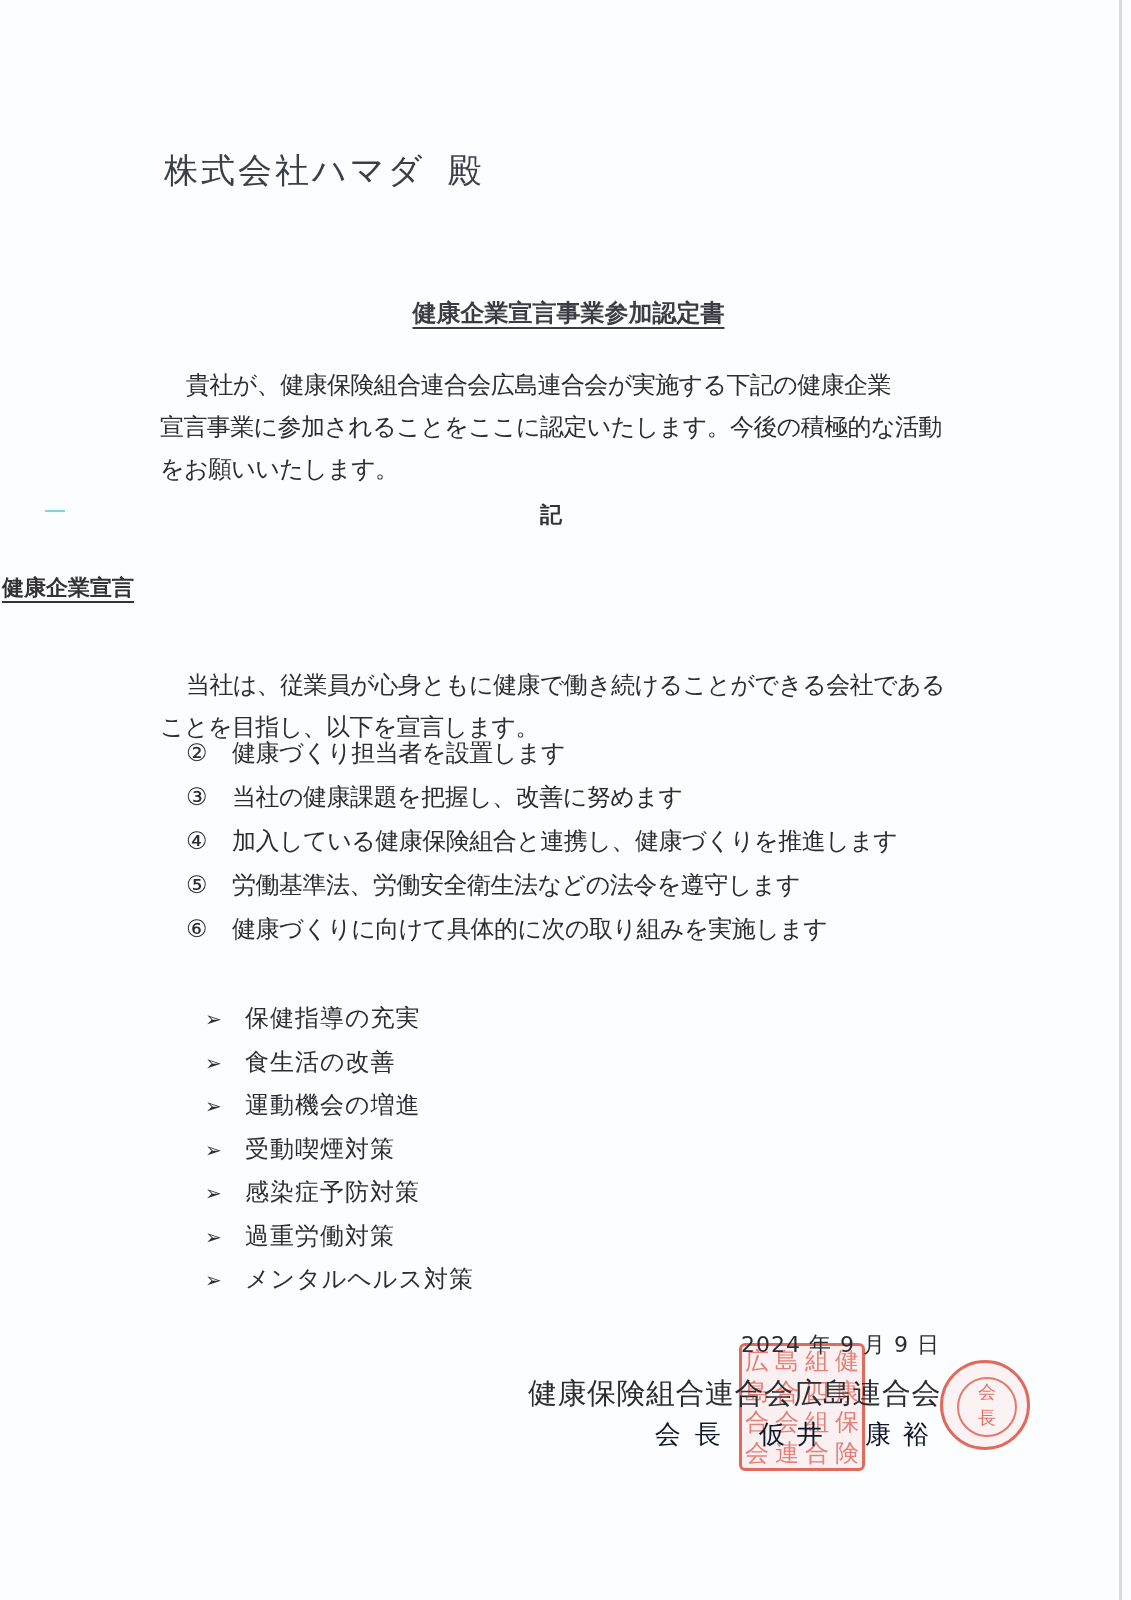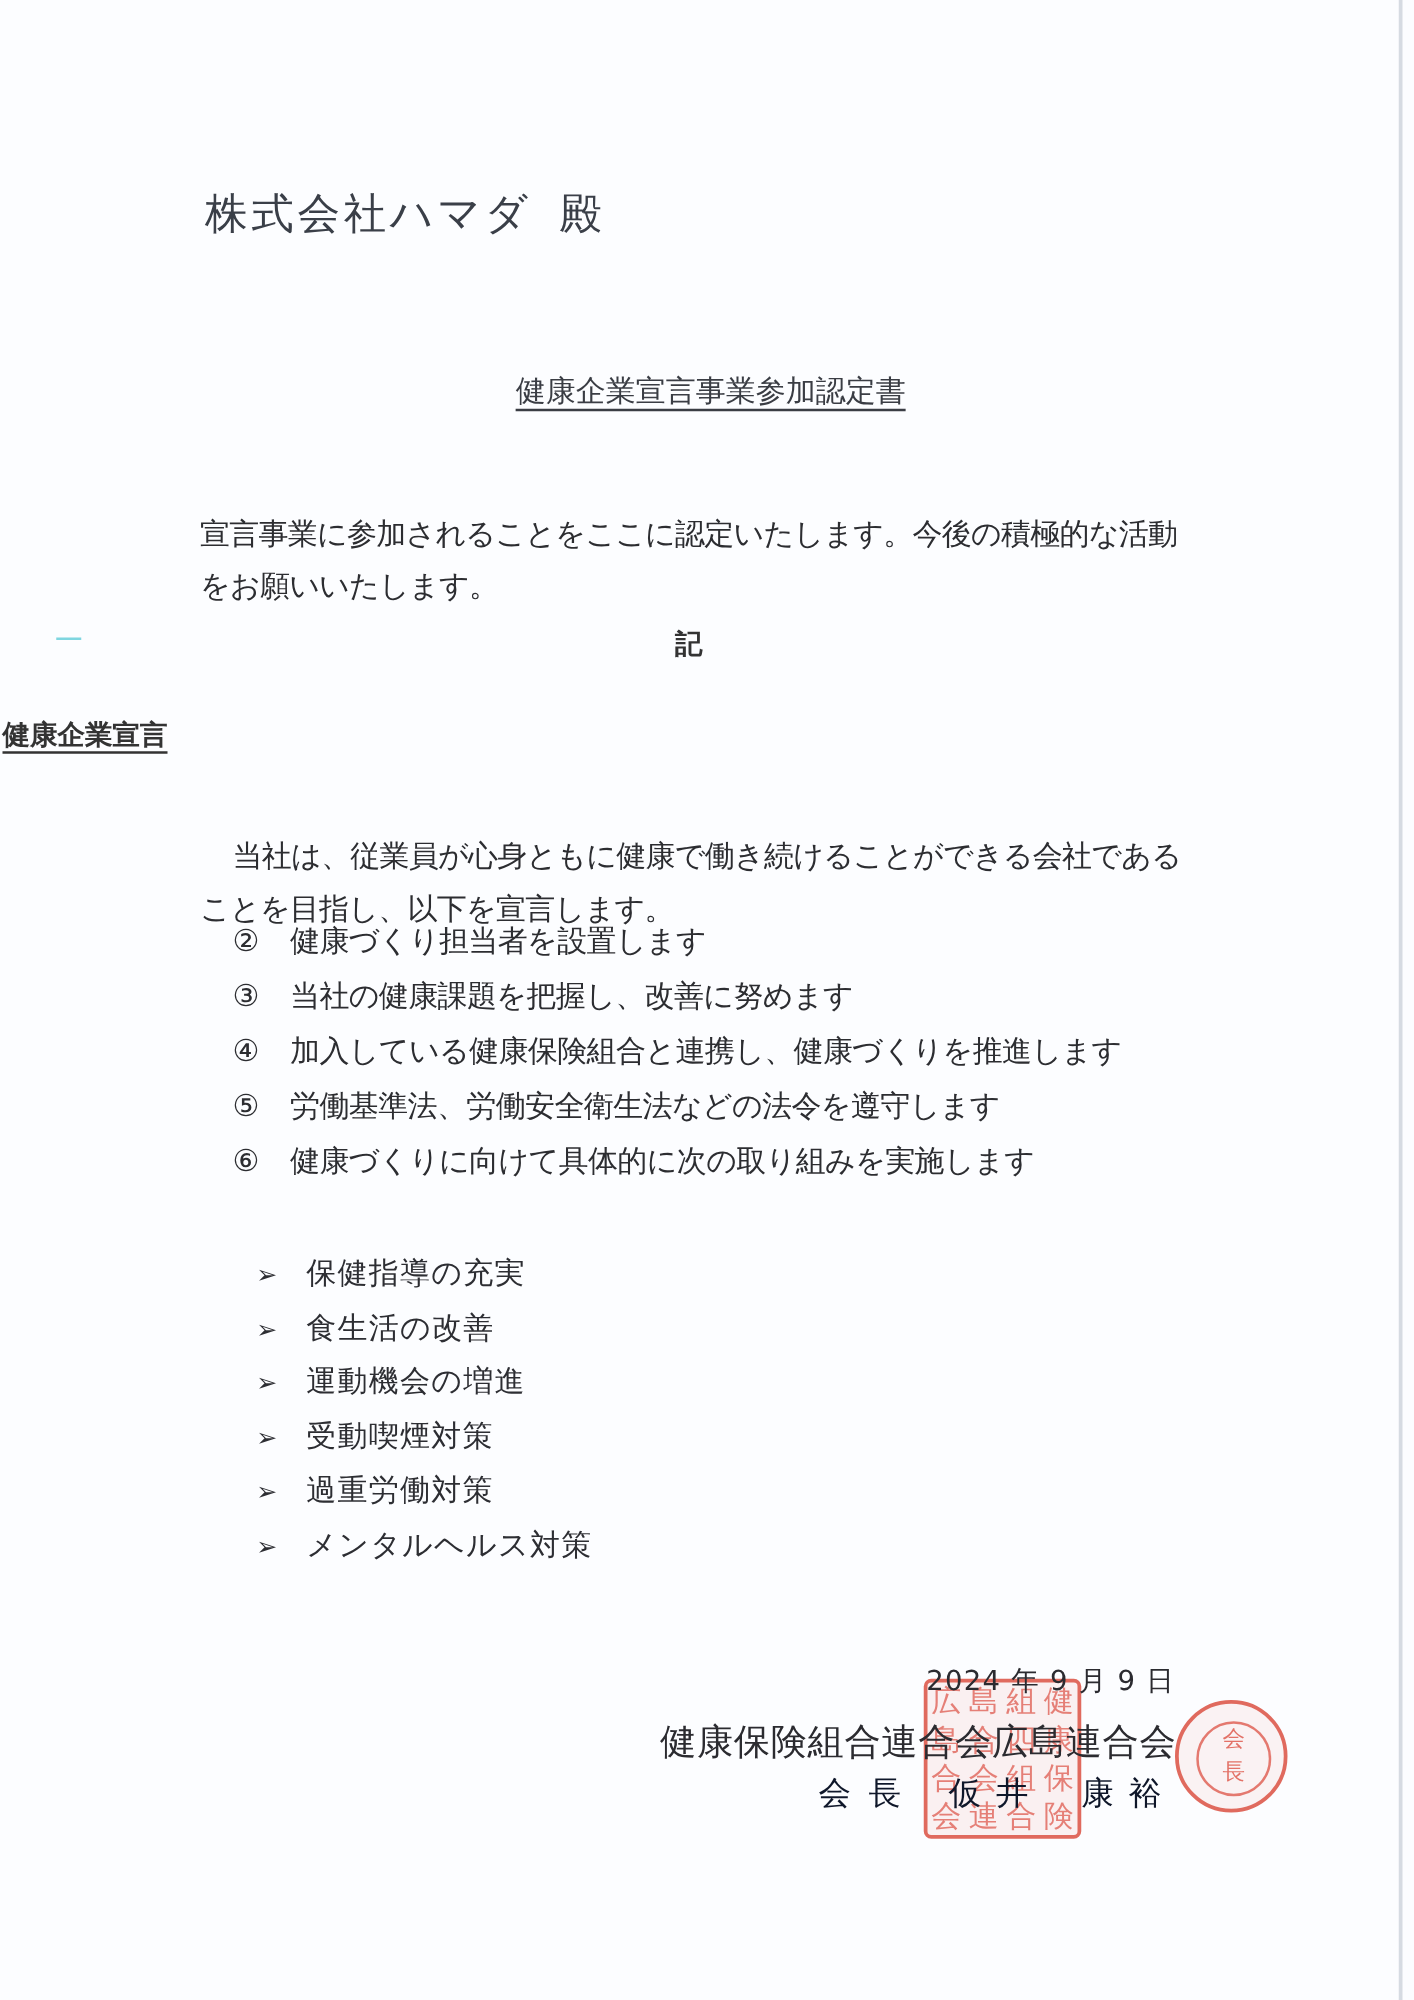--- a/index.html
+++ b/index.html
@@ -20,21 +20,21 @@
     }
     .addressee {
       position: absolute; left: 164px; top: 148px;
       font-family: Liberation Mono, monospace;
       font-size: 34px; letter-spacing: 3px; color: #3a3f48;
       white-space: nowrap;
     }
     .addressee .honorific { margin-left: 22px; }
     .cert-title {
       position: absolute; left: 0; width: 1131px; top: 297px;
-      text-align: center; font-size: 24px; font-weight: normal;
+      text-align: center; font-size: 24px; font-weight: bold;
       color: #3a3d44;
     }
     .cert-title span { text-decoration: underline; text-underline-offset: 6px; text-decoration-thickness: 2px; padding-left: 6px; }
     .para {
       position: absolute; left: 160px; width: 800px;
       font-size: 24px; line-height: 42px; color: #2c2d31;
       letter-spacing: -0.6px;
     }
     .para-1 { top: 364px; }
     .para-1 .indent { display: inline-block; width: 26px; }
@@ -109,21 +109,21 @@
 
 <div class="addressee">
   <span>株式会社ハマダ</span><span class="honorific">殿</span>
 </div>
 
 <div class="cert-title">
   <span>健康企業宣言事業参加認定書</span>
 </div>
 
 <div class="para para-1">
-  <span class="indent"></span><br>
+  <span class="indent"></span><span>貴社が、健康保険組合連合会広島連合会が実施する下記の健康企業</span><br>
   <span>宣言事業に参加されることをここに認定いたします。今後の積極的な活動</span><br>
   <span>をお願いいたします。</span>
 </div>
 
 <div class="ki">記</div>
 
 <div class="decl-title">
   <span>健康企業宣言</span>
 </div>
 
@@ -138,20 +138,21 @@
   <li><span class="num">④</span><span>加入している健康保険組合と連携し、健康づくりを推進します</span></li>
   <li><span class="num">⑤</span><span>労働基準法、労働安全衛生法などの法令を遵守します</span></li>
   <li><span class="num">⑥</span><span>健康づくりに向けて具体的に次の取り組みを実施します</span></li>
 </ul>
 
 <ul class="subitems">
   <li><span class="arrow">➢</span><span>保健指導の充実</span></li>
   <li><span class="arrow">➢</span><span>食生活の改善</span></li>
   <li><span class="arrow">➢</span><span>運動機会の増進</span></li>
   <li><span class="arrow">➢</span><span>受動喫煙対策</span></li>
+  <li><span class="arrow">➢</span><span>感染症予防対策</span></li>
   <li><span class="arrow">➢</span><span>過重労働対策</span></li>
   <li><span class="arrow">➢</span><span>メンタルヘルス対策</span></li>
 </ul>
 
 <div class="stamp-square">
   <span>広</span>
     <span>島</span>
     <span>組</span>
     <span>健</span>
   <span>島</span>

